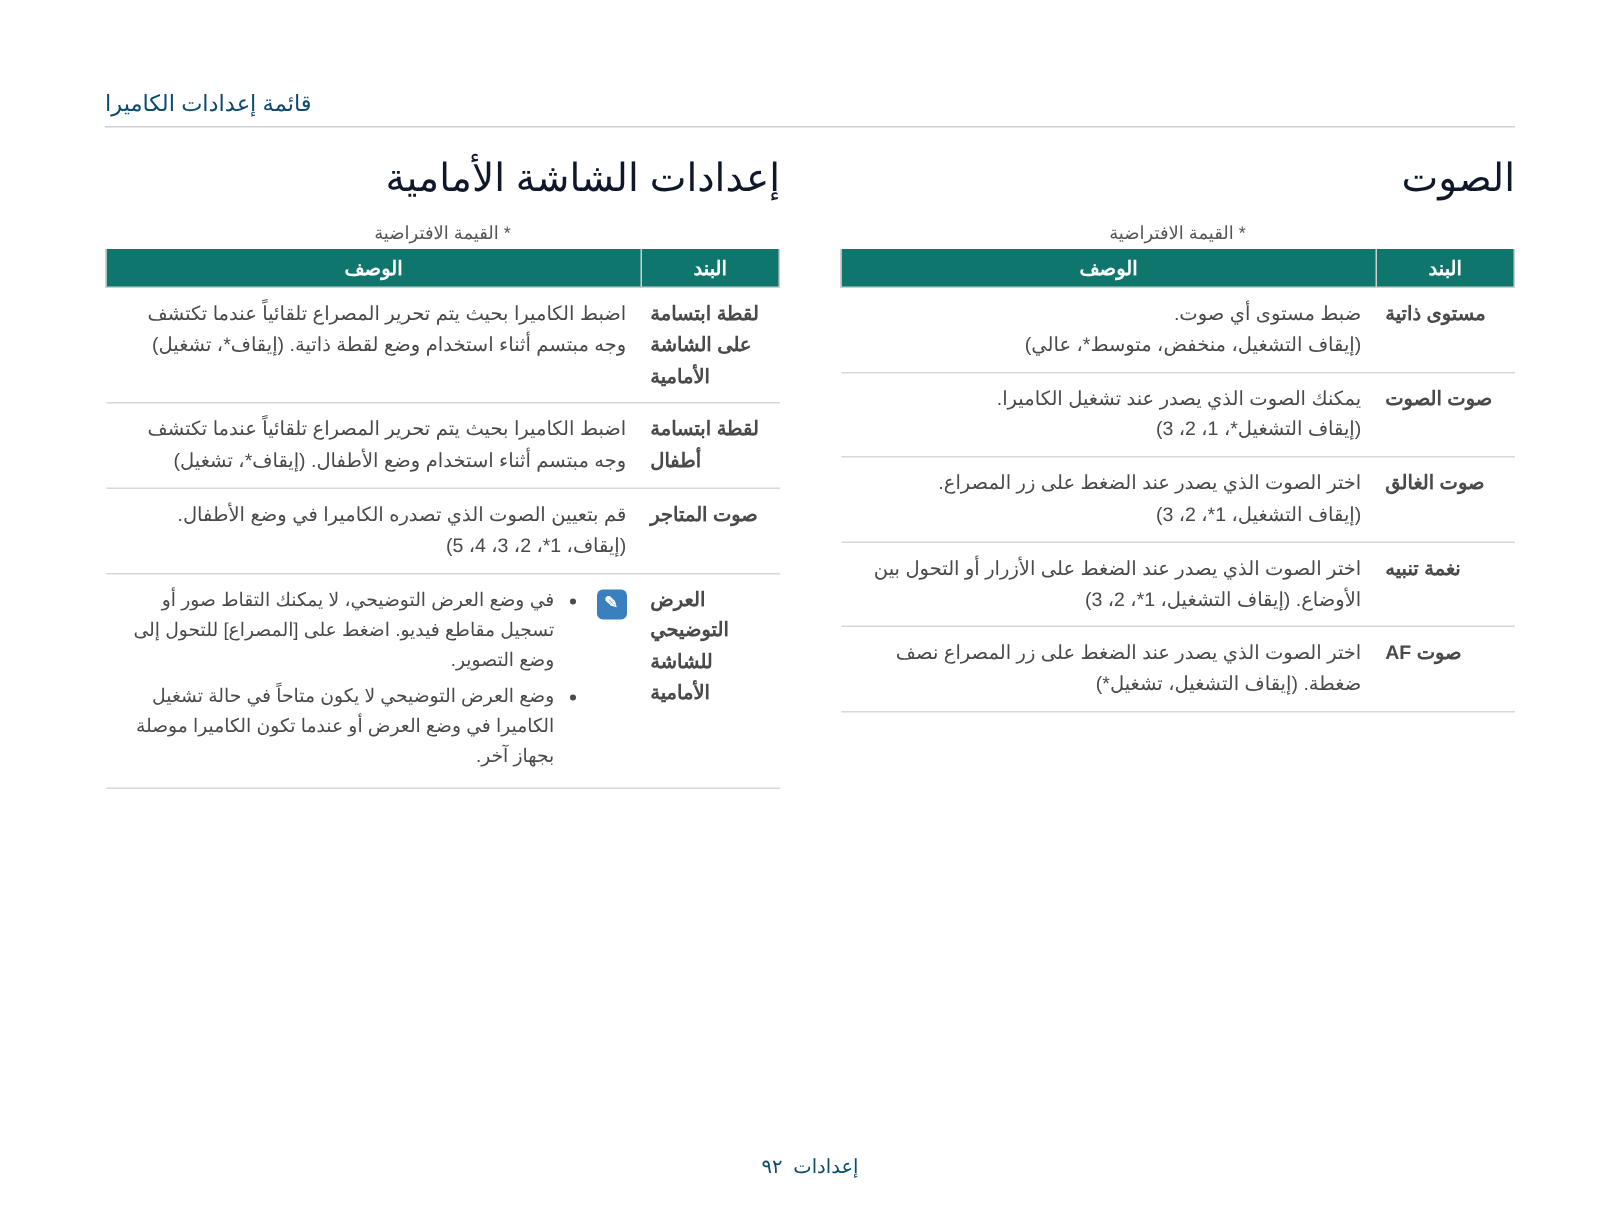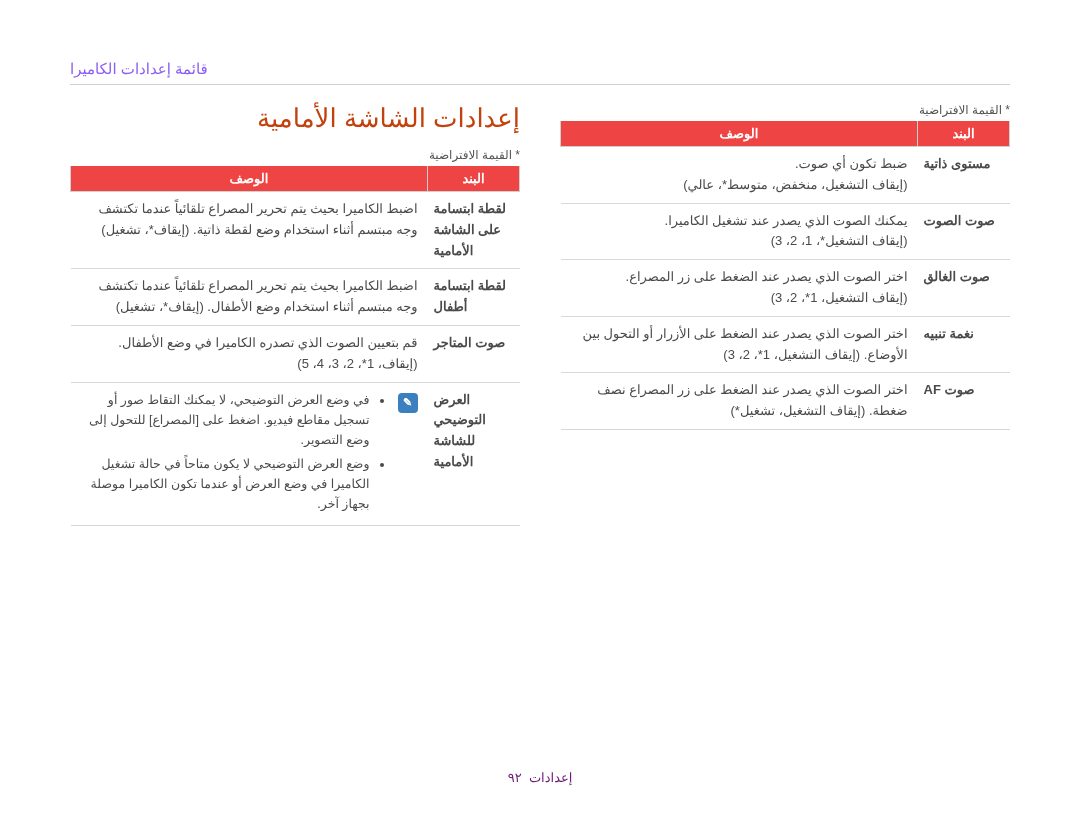--- a/index.html
+++ b/index.html
@@ -11,52 +11,52 @@
     color: #4a4a4a;
     direction: rtl;
     position: relative;
   }
   .page {
     padding: 60px 70px 30px 70px;
   }
   .breadcrumb {
     text-align: left;
     font-size: 15px;
-    color: #8b5cf6;
+    color: #0c4a6e;
     border-bottom: 1px solid #d0d0d0;
     padding-bottom: 6px;
     margin-bottom: 18px;
   }
   .columns {
     display: flex;
     flex-direction: row;
     gap: 40px;
   }
   .col {
     width: 50%;
   }
   h2.section-title {
     font-size: 26px;
     font-weight: normal;
-    color: #c2410c;
+    color: #0f172a;
     margin-bottom: 14px;
   }
   .default-note {
     font-size: 12px;
-    text-align: right;
+    text-align: center;
     margin-bottom: 4px;
     color: #555;
   }
   table.settings {
     width: 100%;
     border-collapse: collapse;
     font-size: 13px;
   }
   table.settings th {
-    background: #ef4444;
+    background: #0f766e;
     color: #ffffff;
     font-weight: bold;
     padding: 5px 10px;
     text-align: center;
     border: 1px solid #cfcfcf;
     border-top: none;
   }
   table.settings td {
     border-bottom: 1px solid #d8d8d8;
     padding: 7px 10px 7px 6px;
@@ -102,46 +102,47 @@
     font-size: 12.5px;
     line-height: 1.6;
   }
   ul.note-list li { margin-bottom: 4px; }
   .footer {
     position: absolute;
     bottom: 30px;
     left: 0; right: 0;
     text-align: center;
     font-size: 13px;
-    color: #701a75;
+    color: #0c4a6e;
   }
   b { font-weight: normal; }
 </style>
 </head>
 <body>
 
 <div class="page">
   <div class="breadcrumb">قائمة إعدادات الكاميرا</div>
 
   <div class="columns">
 
     <div class="col">
+      <h2 class="section-title">الصوت</h2>
       <div class="default-note">* القيمة الافتراضية</div>
       <table class="settings">
         <thead>
           <tr>
             <th>البند</th>
             <th>الوصف</th>
           </tr>
         </thead>
         <tbody>
           <tr>
             <td class="item-col">مستوى ذاتية</td>
             <td class="desc-col">
-              <span>ضبط تكون أي صوت.</span><br>
+              <span>ضبط مستوى أي صوت.</span><br>
               <b class="options">(إيقاف التشغيل، منخفض، متوسط*، عالي)</b>
             </td>
           </tr>
           <tr>
             <td class="item-col">صوت الصوت</td>
             <td class="desc-col">
               <span>يمكنك الصوت الذي يصدر عند تشغيل الكاميرا.</span><br>
               <b>(إيقاف التشغيل*، 1، 2، 3)</b>
             </td>
           </tr>

